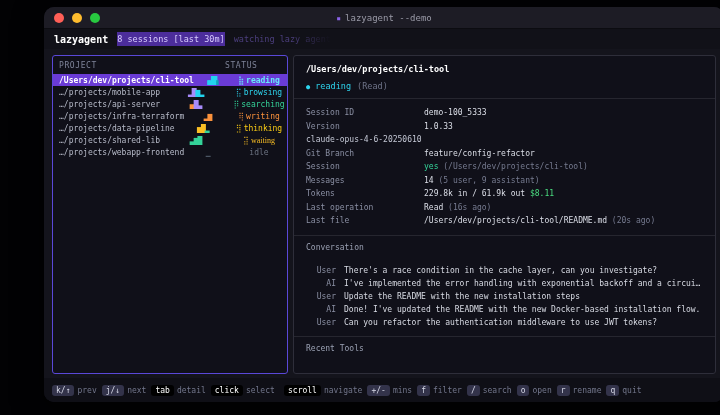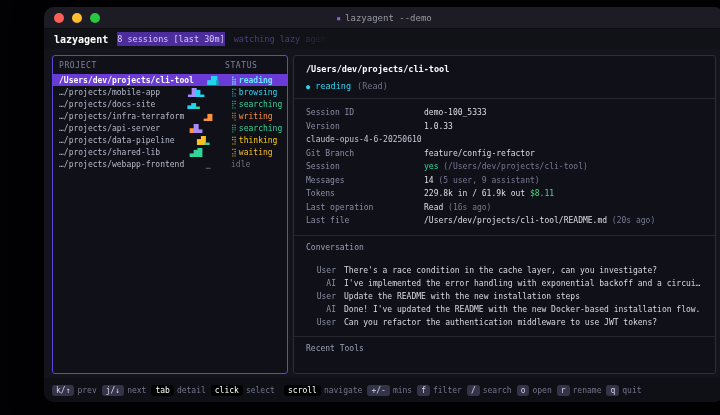--- a/index.html
+++ b/index.html
@@ -28,21 +28,21 @@
   .panel.left{width:234px;flex:0 0 auto;border:1px solid #5a48d8;display:flex;flex-direction:column;}
   .panel.right{flex:1;border:1px solid #2e2e3a;padding:7px 12px;min-width:0;}
   
   .phead{display:flex;font-size:8px;color:#7e8398;padding:5px 6px 4px 6px;letter-spacing:.6px;}
   .phead .ph-project{flex:1;}
   .phead .ph-status{width:56px;flex:0 0 auto;}
   .prow{display:flex;align-items:center;height:12px;font-size:8px;padding-left:6px;color:#b6bac8;cursor:default;}
   .prow.sel{background:#6a3bd6;color:#ffffff;font-weight:bold;}
   .pname{white-space:nowrap;flex:0 0 auto;}
   .spark{flex:1;text-align:center;font-size:8px;letter-spacing:-1px;white-space:nowrap;overflow:hidden;min-width:0;}
-  .pstatus{width:56px;flex:0 0 auto;white-space:nowrap;overflow:hidden;}
+  .pstatus{width:56px;flex:0 0 auto;white-space:nowrap;overflow:hidden;text-align:center;}
   .picon{margin-right:2px;opacity:.85;}
   
   .dtitle{color:#ffffff;font-weight:bold;font-size:8.5px;margin:1px 0 7px;white-space:nowrap;}
   .dstatus{font-size:8.5px;margin-bottom:7px;}
   .dot{color:#2dd4ee;font-size:7px;margin-right:5px;}
   .dsname{color:#2dd4ee;}
   .dsnote{color:#6f7489;margin-left:6px;}
   .divider{border-top:1px solid #26262f;margin:7px -12px;}
   .frow{display:flex;font-size:8px;line-height:13.5px;white-space:nowrap;}
   .flabel{width:118px;flex:0 0 auto;color:#8a8fa3;}
@@ -96,43 +96,38 @@
               <span class="pname">/Users/dev/projects/cli-tool</span>
               <span class="spark"><span style="color: rgb(34, 211, 238);">▗▟█</span><span style="color: rgb(14, 165, 183);">▖</span></span>
               <span class="pstatus" style="color: rgb(103, 232, 249);"><span class="picon">⣷</span>reading</span>
             </div>
             <div class="prow">
               <span class="pname">…/projects/mobile-app</span>
               <span class="spark"><span style="color: rgb(167, 139, 250);">▂█</span><span style="color: rgb(34, 211, 238);">▆▂</span></span>
               <span class="pstatus" style="color: rgb(45, 212, 238);"><span class="picon">⣯</span>browsing</span>
             </div>
             <div class="prow">
-              <span class="pname">…/projects/docs-site</span>
-              <span class="spark"><span style="color: rgb(34, 211, 238);">▃▅</span><span style="color: rgb(52, 211, 153);">▂</span></span>
-              <span class="pstatus" style="color: rgb(52, 211, 153);"><span class="picon">⣟</span>searching</span>
+              <span class="pname">…/projects/api-server</span>
+              <span class="spark"><span style="color: rgb(251, 146, 60);">▄</span><span style="color: rgb(167, 139, 250);">█▃</span></span>
+              <span class="pstatus" style="color: rgb(52, 211, 153);"><span class="picon">⡿</span>searching</span>
             </div>
             <div class="prow">
               <span class="pname">…/projects/infra-terraform</span>
               <span class="spark"><span style="color: rgb(251, 146, 60);">▂▆</span></span>
               <span class="pstatus" style="color: rgb(251, 146, 60);"><span class="picon">⢿</span>writing</span>
             </div>
             <div class="prow">
-              <span class="pname">…/projects/api-server</span>
-              <span class="spark"><span style="color: rgb(251, 146, 60);">▄</span><span style="color: rgb(167, 139, 250);">█▃</span></span>
-              <span class="pstatus" style="color: rgb(52, 211, 153);"><span class="picon">⡿</span>searching</span>
-            </div>
-            <div class="prow">
               <span class="pname">…/projects/data-pipeline</span>
               <span class="spark"><span style="color: rgb(251, 191, 36);">▅█</span><span style="color: rgb(52, 211, 153);">▂</span></span>
               <span class="pstatus" style="color: rgb(250, 204, 21);"><span class="picon">⣻</span>thinking</span>
             </div>
             <div class="prow">
               <span class="pname">…/projects/shared-lib</span>
               <span class="spark"><span style="color: rgb(52, 211, 153);">▃▆█</span></span>
-              <span class="pstatus" style="color: rgb(251, 191, 36);"><span class="picon">⣽</span>waiting</span>
+              <span class="pstatus" style="color: rgb(251, 191, 36); font-family: Liberation Serif, serif;"><span class="picon">⣽</span>waiting</span>
             </div>
             <div class="prow">
               <span class="pname">…/projects/webapp-frontend</span>
               <span class="spark"><span style="color: rgb(75, 85, 99);">▁</span></span>
               <span class="pstatus" style="color: rgb(107, 114, 128);">idle</span>
             </div>
           </div>
       </div>
 
       <div class="panel right">

